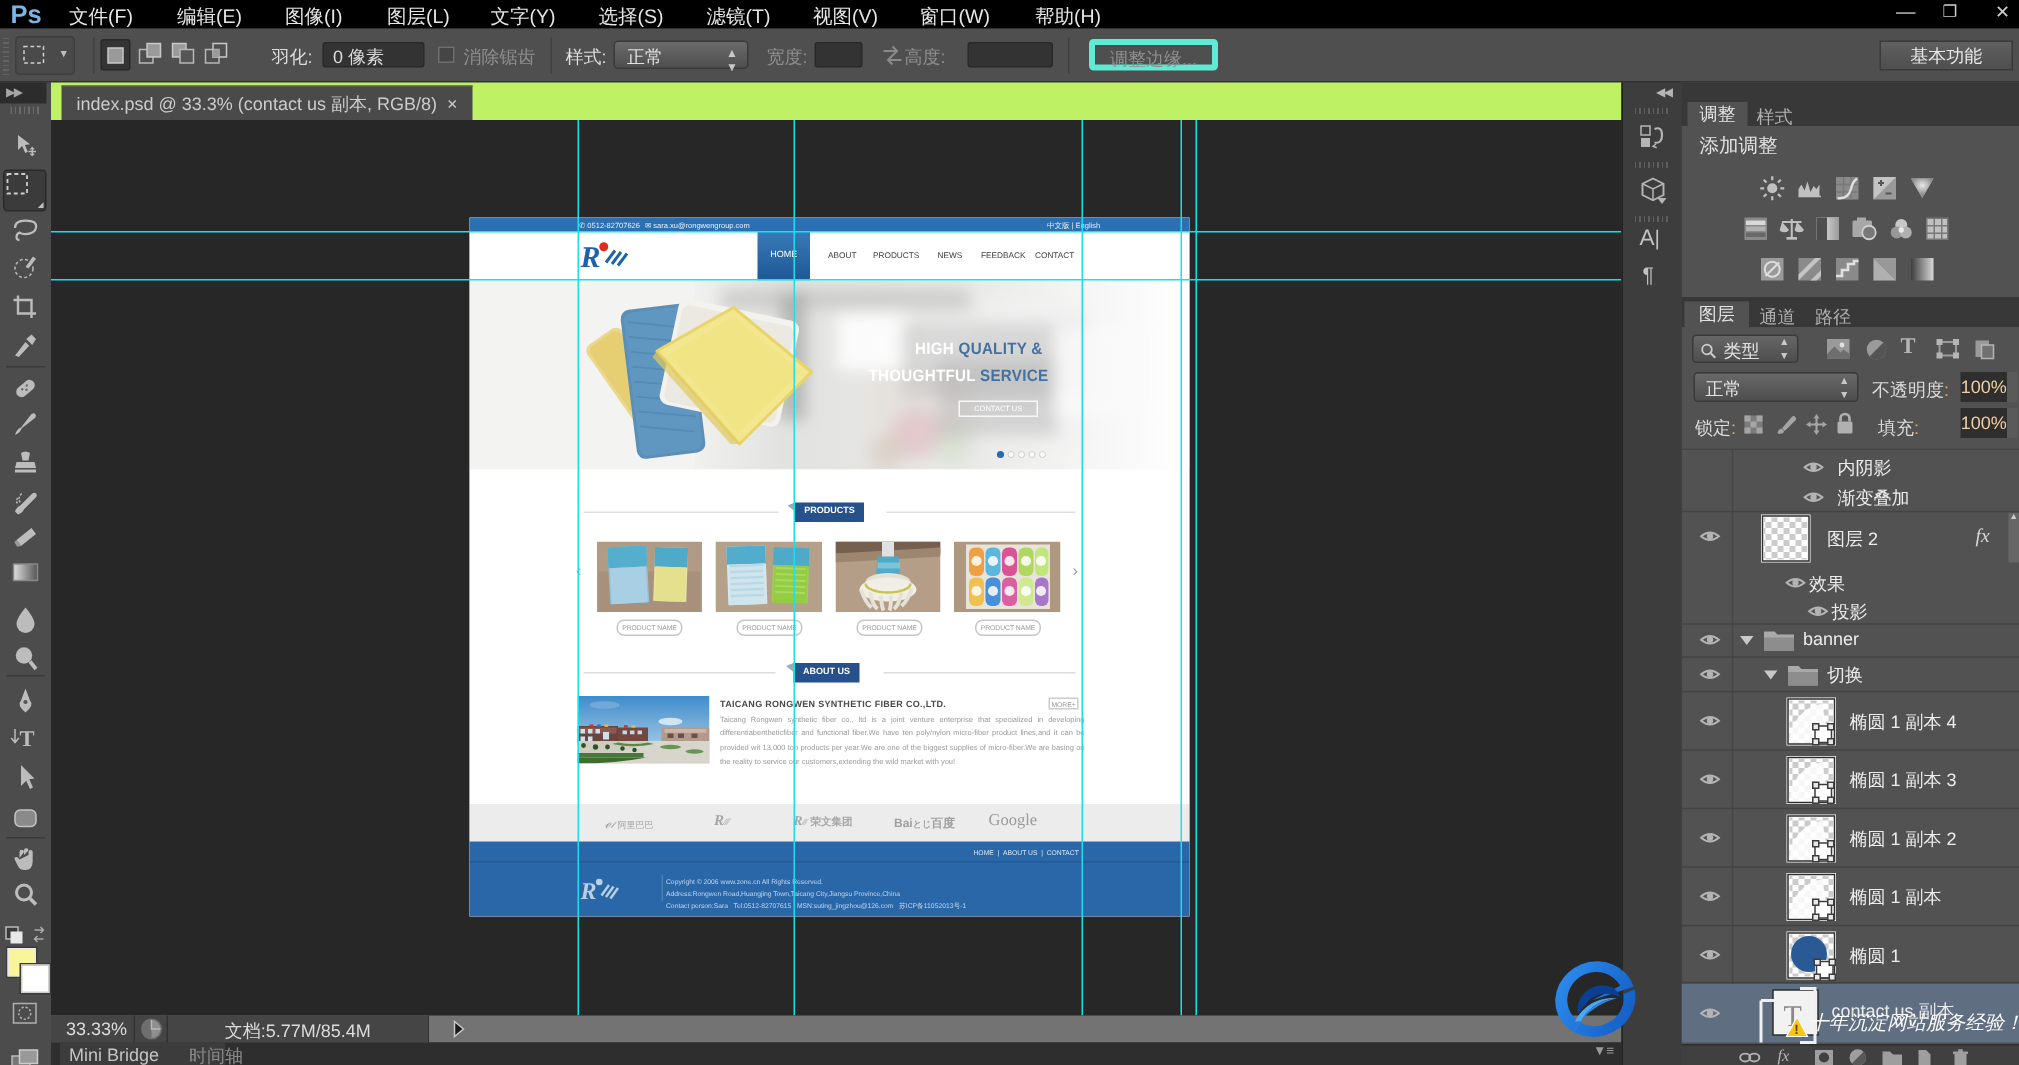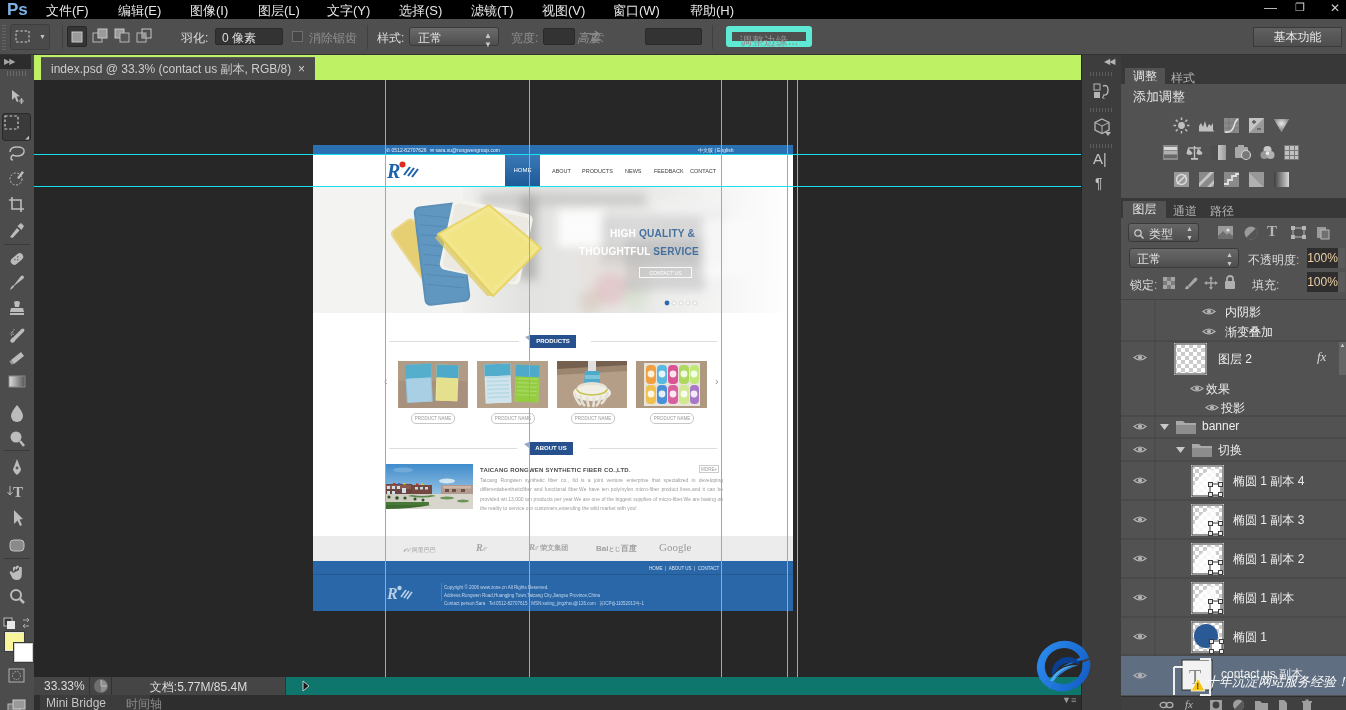--- a/index.html
+++ b/index.html
@@ -20,21 +20,21 @@
 #toolbar { position:absolute; left:0; top:55px; width:34px; height:655px; background:#4c4c4c; }
 #tbhead { position:absolute; left:0; top:0; width:31px; height:14px; background:#2c2c2c; color:#a5a5a5; font-size:8px; line-height:14px; padding-left:4px; letter-spacing:-1px;}
 .tsel { background:#3b3b3b; border:1px solid #2a2a2a; border-radius:3px; left:2px; width:29px; }
 
 #tabbar { position:absolute; left:34px; top:55px; width:1047px; height:25px; background:#bef264; }
 #doctab { position:absolute; left:7px; top:2px; height:23px; background:#4a4a4a; color:#ccc; font-size:12px; line-height:23px; padding:0 10px; border-top:1px solid #5a5a5a;}
 #canvas { position:absolute; left:34px; top:80px; width:1047px; height:597px; background:#272727; overflow:hidden; }
 .vguide { position:absolute; top:0; width:1px; height:597px; background:#19e0ef; }
 .hguide { position:absolute; left:0; height:1px; width:1047px; background:#19e0ef; }
 
-#statusbar { position:absolute; left:34px; top:677px; width:1047px; height:18px; background:#0f766e; color:#dcdcdc; font-size:12px; }
+#statusbar { position:absolute; left:34px; top:677px; width:1047px; height:18px; background:#737373; color:#dcdcdc; font-size:12px; }
 #bottomtabs { position:absolute; left:34px; top:695px; width:1047px; height:15px; background:#2e2e2e; color:#c4c4c4; font-size:12px; }
 
 #dock { position:absolute; left:1081px; top:55px; width:40px; height:655px; background:#3d3d3d; border-left:1px solid #242424;}
 #panels { position:absolute; left:1121px; top:55px; width:225px; height:655px; background:#525252; }
 .ptabbar { position:absolute; left:0; width:225px; background:#383838; }
 .ptab { position:absolute; background:#525252; color:#e3e3e3; font-size:12px; text-align:center; }
 .ptxt { color:#b0b0b0; font-size:12px; position:absolute; }
 .prow-divider { position:absolute; left:0; width:225px; height:1px; background:#444444; }
 
 #page { position:absolute; left:279px; top:65px; width:480px; height:466px; background:#ffffff; overflow:hidden; font-family:"Liberation Sans", sans-serif; }
@@ -90,24 +90,24 @@
     <div class="abs" style="left:292px;top:12px;width:11px;height:11px;border:1px solid #6e6e6e;background:#454545;"></div>
     <span class="ob graytxt" style="left:309px;">消除锯齿</span>
     <div class="abs" style="left:367px;top:6px;width:1px;height:24px;background:#404040;"></div>
     <span class="ob" style="left:377px;">样式:</span>
     <div class="abs" style="left:409px;top:8px;width:90px;height:19px;background:linear-gradient(180deg,#6b6b6b,#4e4e4e);border:1px solid #3a3a3a;border-radius:3px;color:#e0e0e0;font-size:12px;padding:2px 0 0 8px;">正常<span style="position:absolute;right:6px;top:3px;font-size:8px;color:#c8c8c8;">▲<br>▼</span></div>
     <span class="ob graytxt" style="left:511px;">宽度:</span>
     <div class="obox" style="left:543px;top:9px;width:32px;"></div>
     <svg class="abs" style="left:585px;top:10px;" width="20" height="16">
         <path d="M4 5 h9 m-3 -3 l3 3 l-3 3 M16 11 h-9 m3 -3 l-3 3 l3 3" stroke="#8a8a8a" stroke-width="1.4" fill="none"></path>
       </svg>
-    <span class="ob graytxt" style="left:577px;font-style:italic;">高度:</span>
+    <span class="ob graytxt" style="left:603px;">高度:</span>
     <div class="obox" style="left:645px;top:9px;width:57px;"></div>
     <div class="abs" style="left:712px;top:6px;width:1px;height:24px;background:#404040;"></div>
-    <div class="abs" style="left:726px;top:7px;width:86px;height:21px;border:6px solid #5eead4;border-radius:3px;color:#8f8f8f;font-size:12px;text-align:center;line-height:19px;">调整边缘...</div>
+    <div class="abs" style="left:726px;top:7px;width:86px;height:21px;border:4px solid #5eead4;border-radius:3px;color:#8f8f8f;font-size:12px;text-align:center;line-height:19px;">调整边缘...</div>
     <div class="abs" style="left:1253px;top:8px;width:89px;height:20px;background:linear-gradient(180deg,#606060,#4e4e4e);border:1px solid #3a3a3a;color:#e8e8e8;font-size:12px;text-align:center;line-height:19px;">基本功能</div>
   </div>
   <div id="toolbar">
       <div id="tbhead">▶▶</div>
     <div class="abs" style="left:7px;top:16px;width:20px;height:5px;background-image:repeating-linear-gradient(90deg,#6a6a6a 0 1px,transparent 1px 3px);"></div>
     <svg class="abs" style="left:8px;top:33px;" width="18" height="18">
         <path d="M4 2 L4 12 L6.8 9.3 L8.8 14 L10.6 13.2 L8.6 8.6 L12 8.2 Z" fill="#bcbcbc"></path>
         <path d="M11 13 h5 m-2.5 -2.5 v5" stroke="#bcbcbc" fill="none"></path>
         <path d="M12.2 11.6 l1.3 -1.2 l1.3 1.2 m0 2.9 l-1.3 1.2 l-1.3 -1.2" stroke="#bcbcbc" fill="none" stroke-width="0.8"></path>
       </svg>

